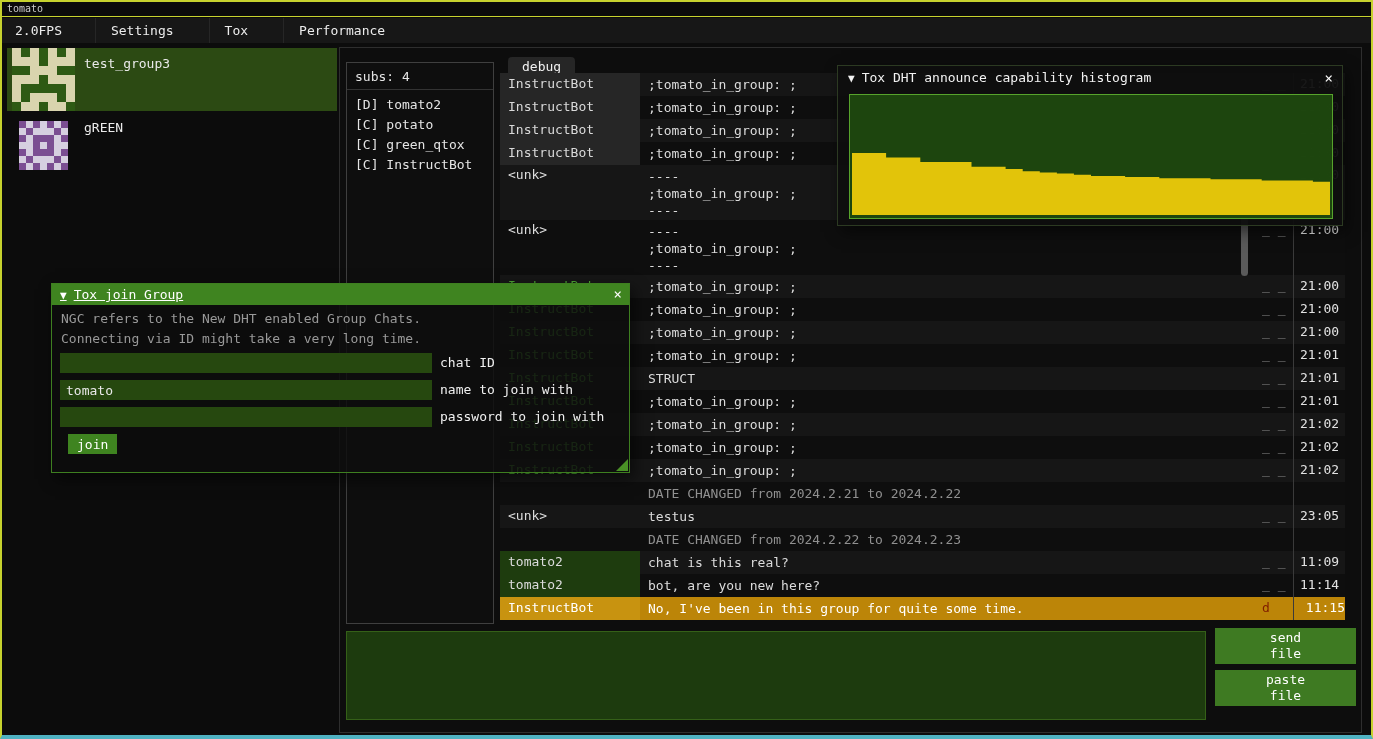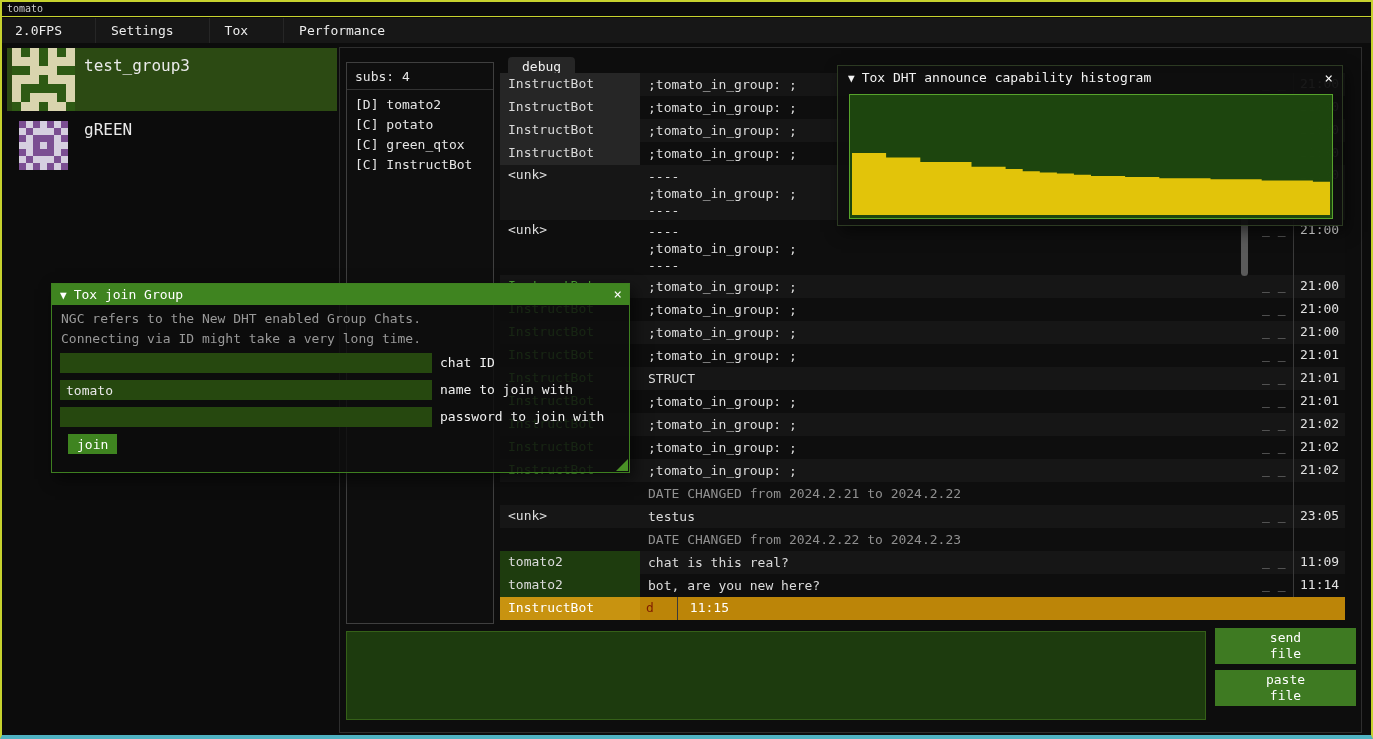--- a/index.html
+++ b/index.html
@@ -17,21 +17,21 @@
   .fps { padding:0 13px; }
   .menu-item { padding:0 15px; height:100%; display:flex; align-items:center; border-left:1px solid #262626; cursor:default;margin-left:20px; }
 
   
   .group-item { position:absolute; cursor:default; }
   #group0 { left:5px; top:46px; width:330px; height:63px; background:#2c4a13; }
   #group1 { left:5px; top:113px; width:330px; height:60px; }
   .avatar { position:absolute; display:grid; }
   #avatar0 { left:5px; top:0; width:63px; height:63px; }
   #avatar1 { left:12px; top:6px; width:49px; height:49px; }
-  .group-label { position:absolute; left:77px; color:#eaeaea; font-size:16px; }
+  .group-label { position:absolute; left:77px; color:#eaeaea; font-size:13px; }
   #group0 .group-label { top:8px; }
   #group1 .group-label { top:5px; }
 
   
   .main-panel { position:absolute; left:337px; top:45px; width:1023px; height:686px;
                 border:1px solid #2e2e2e; background:#0d0d0d; }
 
   .subs-panel { position:absolute; left:6px; top:14px; width:148px; height:562px;
                 border:1px solid #3f3f3f; background:#0e0e0e; color:#e4e4e4; font-size:13px; }
   .subs-title { padding:6px 8px 5px 8px; border-bottom:1px solid #333; }
@@ -70,21 +70,21 @@
   .file-btn { position:absolute; left:875px; width:141px; height:36px; background:#3e7a22; border:none;
               color:#ffffff; font-family:"DejaVu Sans Mono", monospace; font-size:13px; line-height:16px;
               white-space:pre-line; cursor:pointer; }
   #send-file-btn  { top:580px; }
   #paste-file-btn { top:622px; }
 
   
   .join-window { position:absolute; left:49px; top:281px; width:579px; height:190px;
                  border:1px solid #3e7f20; box-shadow:4px 6px 14px rgba(0,0,0,0.55); z-index:20; }
   .join-titlebar { position:absolute; left:0; top:0; right:0; height:21px; background:#3f8420;
-                   color:#ffffff; font-size:13px; line-height:21px; padding-left:8px; }
+                   color:#ffffff; font-size:13px; line-height:21px; padding-left:8px;text-decoration:underline; }
   .join-body { position:absolute; left:0; top:21px; right:0; bottom:0; background:rgba(13,13,13,0.84); }
   .win-close { position:absolute; right:7px; top:0; color:#ffffff; font-size:14px; line-height:21px; cursor:pointer; }
   .join-desc { position:absolute; left:9px; color:#999999; font-size:13px; white-space:pre; }
   #join-desc1 { top:6px; } #join-desc2 { top:26px; }
   .jfield { position:absolute; left:8px; display:flex; gap:8px; height:20px; }
   .jfield:nth-of-type(1) { top:48px; } .jfield:nth-of-type(2) { top:75px; } .jfield:nth-of-type(3) { top:102px; }
   .jfield input { width:372px; height:20px; background:#26480f; border:none; color:#e8e8e8;
                   font-family:"DejaVu Sans Mono", monospace; font-size:13px; padding:0 6px; outline:none; }
   .jfield label { color:#f0f0f0; font-size:13px; line-height:20px; }
   .join-btn { position:absolute; left:8px; top:129px; height:20px; padding:0 9px; background:#3f8420;
@@ -366,20 +366,21 @@
           <div class="c-time">11:09</div>
         </div>
         <div class="crow even t-msg">
           <div class="c-name ns-tomato">tomato2</div>
           <div class="c-msg"><div>bot, are you new here?</div></div>
           <div class="c-marks">_ _</div>
           <div class="c-time">11:14</div>
         </div>
         <div class="crow odd t-msg hl">
           <div class="c-name ns-hl">InstructBot</div>
+          <div class="c-msg"><div>No, I've been in this group for quite some time.</div></div>
           <div class="c-marks">d</div>
           <div class="c-time">11:15</div>
         </div>
       </div>
 
     <div class="chat-scrollbar"></div>
 
     <textarea class="composer" style=""></textarea>
 
     <button class="file-btn" id="send-file-btn">send

